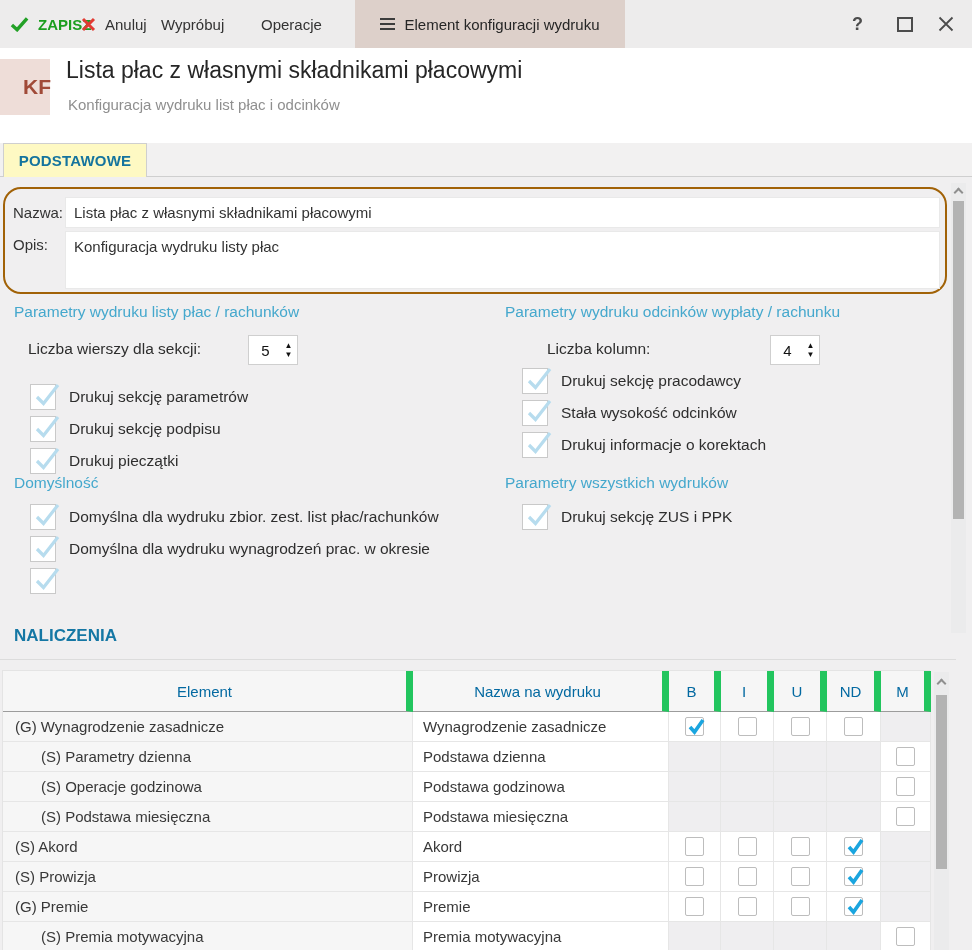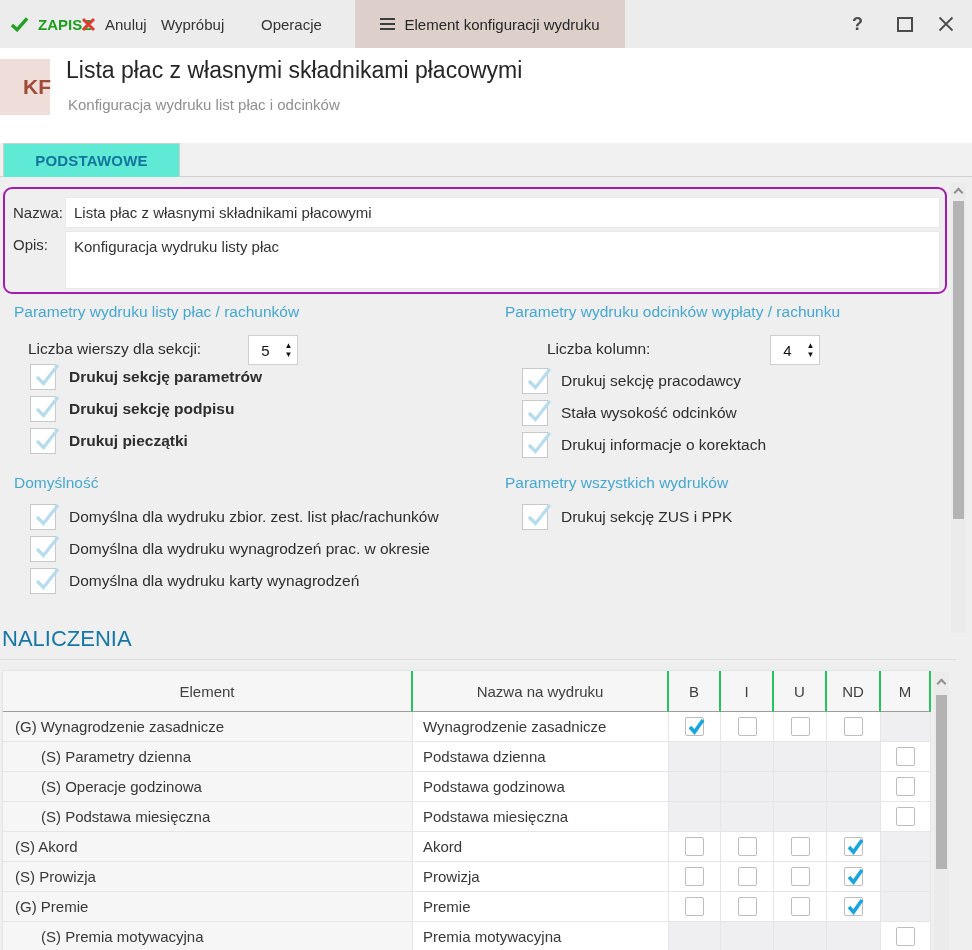--- a/index.html
+++ b/index.html
@@ -26,27 +26,27 @@
   
   #hdr { position:absolute; left:0; top:48px; width:972px; height:95px; background:#ffffff; }
   #badge { position:absolute; left:0; top:11px; width:50px; height:56px; background:#eeddd8;
     color:#a04a38; font-weight:700; font-size:21px; display:flex; align-items:center; justify-content:center;padding-left:24px; }
   #title { position:absolute; left:66px; top:9px; font-size:23px; color:#262626; white-space:nowrap; }
   #subtitle { position:absolute; left:68px; top:48px; font-size:15px; color:#8f8f8f; }
 
   
   #tabstrip { position:absolute; left:0; top:143px; width:972px; height:34px; background:#f2f1f1;
     border-bottom:1px solid #cfcfcf; }
-  #tab-podstawowe { position:absolute; left:3px; top:0; width:177px; height:34px; background:#5eead4;
+  #tab-podstawowe { position:absolute; left:3px; top:0; width:144px; height:34px; background:#fef9c3;
     border:1px solid #cfcfcf; border-bottom:none; color:#15749e; font-weight:700; font-size:15px;
     display:flex; align-items:center; justify-content:center; letter-spacing:.2px; }
 
   
   #redbox { position:absolute; left:3px; top:187px; width:944px; height:107px;
-    border:2px solid #a21caf; border-radius:9px; }
+    border:2px solid #a16207; border-radius:18px; }
   .frm-label { position:absolute; font-size:15px; color:#333; }
   #lbl-nazwa { left:8px; top:15px; }
   #lbl-opis { left:8px; top:47px; }
   #inp-nazwa { position:absolute; left:60px; top:8px; width:875px; height:31px; background:#fff;
     border:1px solid #e9e9e9; font:15px "Liberation Sans",sans-serif; color:#333; padding:0 8px; }
   #txt-opis { position:absolute; left:60px; top:42px; width:875px; height:58px; background:#fff;
     border:1px solid #e9e9e9; font:15px "Liberation Sans",sans-serif; color:#333; padding:6px 8px;
     resize:none; overflow:hidden; }
 
   
@@ -59,37 +59,37 @@
   #lbl-rows { left:28px;  top:340px; }
   #lbl-cols { left:515px; top:340px;margin-left:32px; }
   .spinner { position:absolute; width:50px; height:30px; background:#fff; border:1px solid #cfcfcf;
     display:flex; align-items:center; }
   #spin-rows { left:248px; top:335px; }
   #spin-cols { left:770px; top:335px; }
   .spin-val { flex:1; text-align:center; font-size:15px; color:#111; }
   .spin-arrows { width:15px; display:flex; flex-direction:column; align-items:center; gap:2px;
     font-size:8px; line-height:7px; color:#111; padding-right:2px; }
   .cblist { position:absolute; }
-  #cbl-left  { left:30px;  top:364px;font-weight:bold; }
+  #cbl-left  { left:30px;  top:384px; }
   #cbl-right { left:522px; top:368px; }
   #cbl-def   { left:30px;  top:504px; }
   #cbl-all   { left:522px; top:504px; }
   .cbrow { display:flex; align-items:center; height:26px; margin-bottom:6px; gap:13px; }
   .cbbox { width:26px; height:26px; background:#fff; border:1px solid #c9c9c9; position:relative; flex:none; }
   .cbbox svg { position:absolute; left:2px; top:-3px; overflow:visible; }
   .cblabel { font-size:15.5px; color:#2e2e2e; white-space:nowrap; }
 
   
-  #naliczenia-title { position:absolute; left:2px; top:626px; font-size:22px; font-weight:400; color:#1577a4; }
+  #naliczenia-title { position:absolute; left:14px; top:626px; font-size:17px; font-weight:700; color:#1577a4; }
   #hr { position:absolute; left:0; top:659px; width:956px; height:1px; background:#dcdcdc; }
   #tbl { position:absolute; left:2px; top:670px; width:928px; display:grid;
     grid-template-columns:410px 256px 52px 53px 53px 54px 50px;
     border-left:1px solid #e4e4e4; border-top:1px solid #e4e4e4; }
-  .th { height:41px; background:#f6f6f6; border-right:2px solid #22c55e; border-bottom:1px solid #9c9c9c;
-    display:flex; align-items:center; justify-content:center; font-size:15px; color:#404040; }
+  .th { height:41px; background:#f6f6f6; border-right:7px solid #22c55e; border-bottom:1px solid #9c9c9c;
+    display:flex; align-items:center; justify-content:center; font-size:15px; color:#0369a1; }
   .td { height:30px; border-right:1px solid #e6e6e6; border-bottom:1px solid #e6e6e6;
     display:flex; align-items:center; font-size:15px; color:#383838; white-space:nowrap; overflow:hidden; }
   .td-el { background:#f6f6f6; padding-left:12px; }
   .td-el.ind { padding-left:38px; }
   .td-name { background:#fff; padding-left:10px; }
   .td-state { justify-content:center; background:#fff; }
   .td-state.none { background:#efeef0; }
   .tblcb { width:19px; height:19px; background:#fff; border:1px solid #bdbdbd; border-radius:2px;
     position:relative; flex:none; }
   .tblcb svg { position:absolute; left:1px; top:-1px; overflow:visible; }
@@ -258,21 +258,20 @@
         </svg>
       </span>
       <span class="cblabel">Domyślna dla wydruku wynagrodzeń prac. w okresie</span>
     </div>
     <div class="cbrow">
       <span class="cbbox">
         <svg width="26" height="26" viewBox="0 0 26 26">
           <path d="M4 15 L10.5 21.5 L25 3" stroke="#b7dcee" stroke-width="3.2" fill="none"></path>
         </svg>
       </span>
-      <span class="cblabel">Domyślna dla wydruku karty wynagrodzeń</span>
     </div>
   </div>
 <div class="cblist" id="cbl-all">
     <div class="cbrow">
       <span class="cbbox">
         <svg width="26" height="26" viewBox="0 0 26 26">
           <path d="M4 15 L10.5 21.5 L25 3" stroke="#b7dcee" stroke-width="3.2" fill="none"></path>
         </svg>
       </span>
       <span class="cblabel">Drukuj sekcję ZUS i PPK</span>

